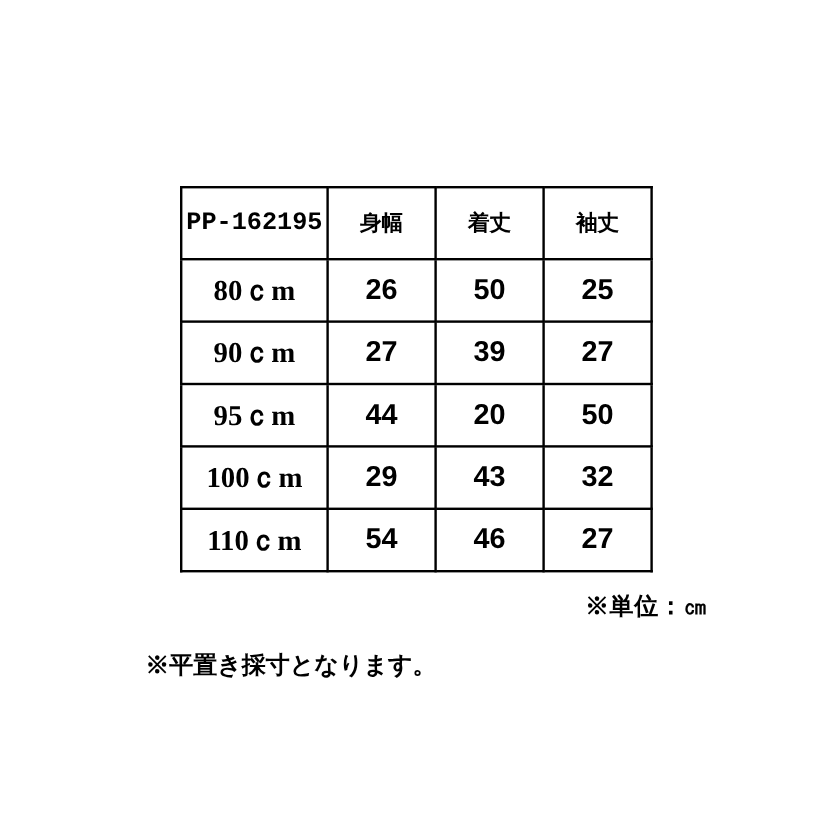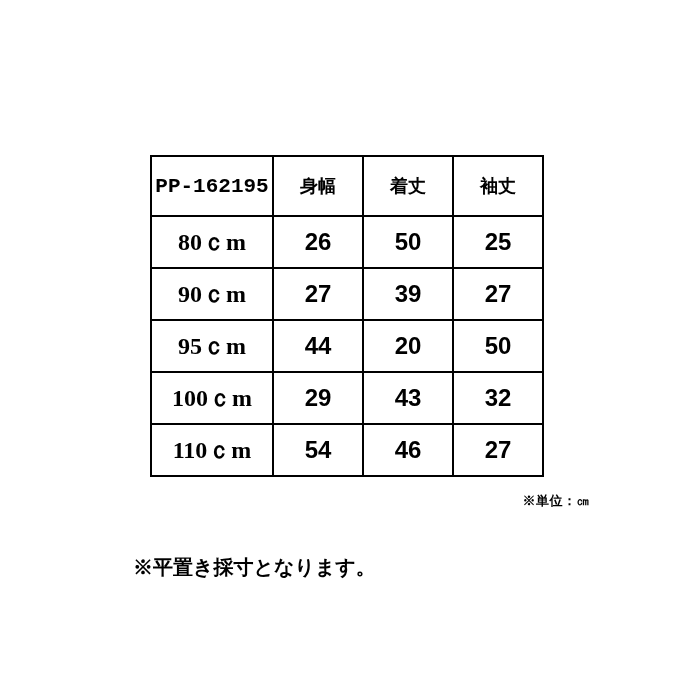--- a/index.html
+++ b/index.html
@@ -77,38 +77,38 @@
   .cell-val {
     font-size: 24px;
     font-weight: bold;
   }
 
   
   .unit-note {
     position: absolute;
     right: 110px;
     top: 492px;
-    font-size: 13px;
+    font-size: 20px;
     font-weight: bold;
     letter-spacing: 0.5px;
     white-space: nowrap;
   }
 
   
   .notes {
     position: absolute;
     left: 117px;
     top: 538px;
     font-size: 20px;
     font-weight: bold;
     line-height: 1.35;
     white-space: nowrap;
   }
   .notes div {
-    margin: 16px;
+    margin: 4px;
   }
 </style>
 </head>
 <body>
 
 <div class="page">
 
   <div class="size-table-wrap">
     <table class="size-table">
       <colgroup>

